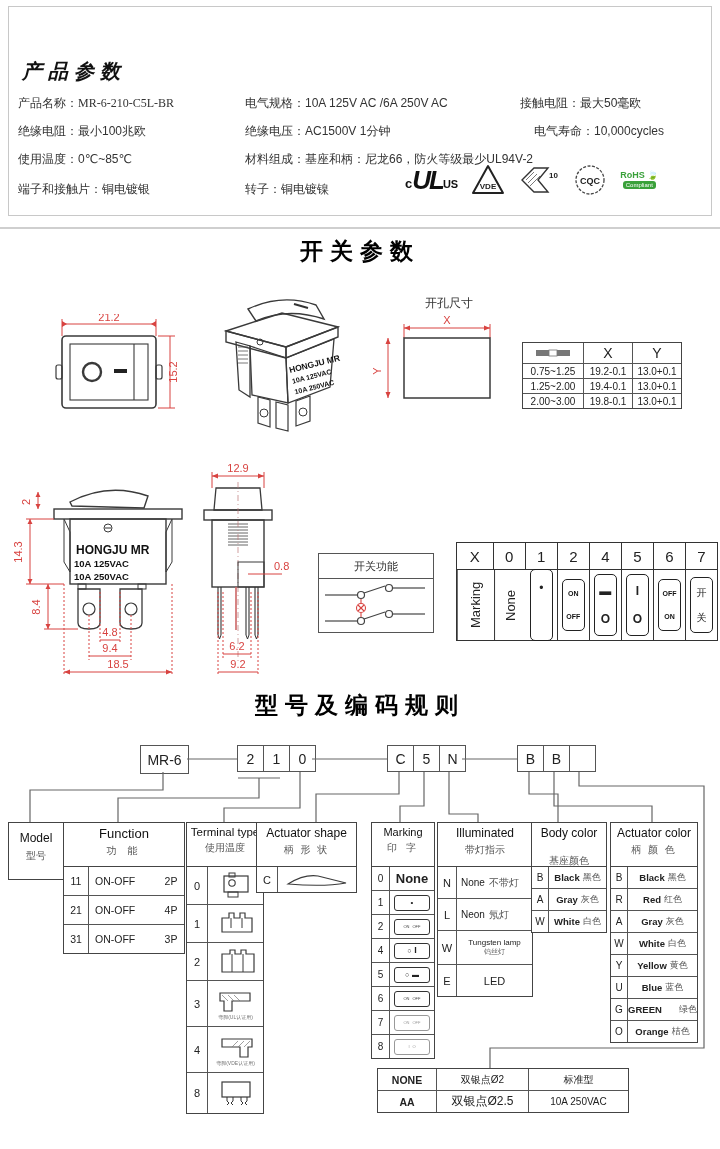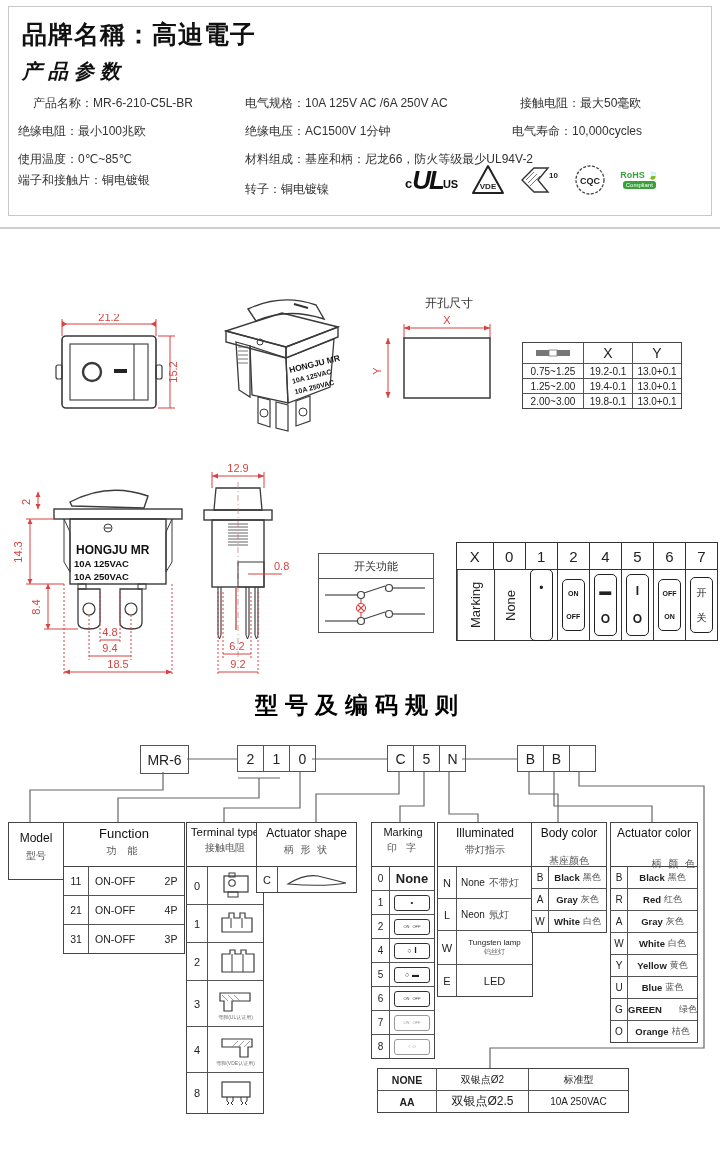--- a/index.html
+++ b/index.html
@@ -64,35 +64,34 @@
   .redtxt{fill:#d84340;font-size:11px;}
   .blk{stroke:#3a3a3a;fill:none;}
   .caption{font-size:5px;color:#777;line-height:1;}
 </style>
 </head>
 <body>
 
 <div id="page">
 
   <div class="abs hdr-box"></div>
-  <div class="abs brand">品牌名稱：高迪電子</div>
   <div class="abs script-title">产品参数</div>
 
-  <div class="abs spec" style="left:33px;top:95px;">产品名称：MR-6-210-C5L-BR</div>
+  <div class="abs spec" style="left:18px;top:95px;font-family:Liberation Serif, serif;">产品名称：MR-6-210-C5L-BR</div>
   <div class="abs spec" style="left:245px;top:95px;">电气规格：10A  125V  AC /6A 250V  AC</div>
   <div class="abs spec" style="left:520px;top:95px;">接触电阻：最大50毫欧</div>
 
   <div class="abs spec" style="left:18px;top:123px;">绝缘电阻：最小100兆欧</div>
   <div class="abs spec" style="left:245px;top:123px;">绝缘电压：AC1500V 1分钟</div>
-  <div class="abs spec" style="left:512px;top:123px;">电气寿命：10,000cycles</div>
+  <div class="abs spec" style="left:534px;top:123px;">电气寿命：10,000cycles</div>
 
   <div class="abs spec" style="left:18px;top:151px;">使用温度：0℃~85℃</div>
   <div class="abs spec" style="left:245px;top:151px;">材料组成：基座和柄：尼龙66，防火等级最少UL94V-2</div>
 
-  <div class="abs spec" style="left:18px;top:172px;">端子和接触片：铜电镀银</div>
+  <div class="abs spec" style="left:18px;top:181px;">端子和接触片：铜电镀银</div>
   <div class="abs spec" style="left:245px;top:181px;">转子：铜电镀镍</div>
 
   <div class="abs logos">
     <div class="ul-mark">
       <span class="ul-c">c</span>
         <span class="ul-ul">UL</span>
         <span class="ul-us">US</span>
     </div>
     <svg width="34" height="32" viewBox="0 0 34 32">
       <path d="M17 2 L32 29 L2 29 Z" fill="none" stroke="#222" stroke-width="2" stroke-linejoin="round"></path>
@@ -108,20 +107,21 @@
       <text x="17" y="21" text-anchor="middle" font-size="9" font-weight="bold" fill="#222">CQC</text>
     </svg>
     <div class="rohs">
       <span class="rohs-top"><span>RoHS</span> 🍃</span>
       <span class="rohs-pill">Compliant</span>
     </div>
   </div>
 
   <div class="abs divider"></div>
 
+  <div class="abs sec-title" style="top:236px;">开关参数</div>
 
   <svg class="abs" style="left:46px;top:314px;" width="140" height="108" viewBox="0 0 140 108">
     <line x1="16" y1="10" x2="110" y2="10" class="redline"></line>
     <path d="M16 7 l5 3 l-5 3 z M110 7 l-5 3 l5 3 z" fill="#d84340" transform="rotate(180 63 10)"></path>
     <line x1="16" y1="5" x2="16" y2="22" class="redline"></line>
       <line x1="110" y1="5" x2="110" y2="22" class="redline"></line>
     <text x="63" y="7" text-anchor="middle" class="redtxt">21.2</text>
     <rect x="16" y="22" width="94" height="72" rx="4" class="blk" stroke-width="1.6"></rect>
     <rect x="10" y="51" width="6" height="14" rx="2" class="blk" stroke-width="1.2"></rect>
     <rect x="110" y="51" width="6" height="14" rx="2" class="blk" stroke-width="1.2"></rect>
@@ -410,21 +410,21 @@
     <div class="row" style="height:28px;font-size:10.5px;">
       <div class="cell" style="width:24px;">31</div>
       <div class="cell" style="flex:1;justify-content:flex-start;padding-left:6px;border-right:none;">ON-OFF</div>
       <div class="cell" style="width:26px;">3P</div>
     </div>
   </div>
 
   <div class="abs tbl" style="left:186px;top:822px;width:76px;">
     <div class="hd" style="height:40px;padding-top:3px;">
       <div class="en" style="font-size:11.5px;">Terminal type</div>
-      <div class="cn" style="margin-top:3px;">接触电阻</div>
+      <div class="cn" style="margin-top:3px;">使用温度</div>
     </div>
     <div class="row" style="height:37px;">
       <div class="cell" style="width:20px;font-size:11px;">0</div>
       <div class="cell" style="flex:1;">
         <svg width="44" height="28" viewBox="0 0 44 28">
           <rect x="10" y="4" width="24" height="16" class="blk" stroke-width="1.2"></rect>
           <rect x="15" y="1" width="6" height="4" class="blk" stroke-width="1"></rect>
           <circle cx="18" cy="11" r="3.2" class="blk" stroke-width="1.1"></circle>
           <rect x="14" y="20" width="10" height="5" class="blk" stroke-width="1"></rect>
         </svg>
@@ -625,21 +625,21 @@
       <div class="cell" style="flex:1;gap:3px;">
           <span style="font-size:9.5px;font-weight:bold;">White</span>
           <span style="font-size:9px;color:#555;">白色</span>
         </div>
     </div>
   </div>
 
   <div class="abs tbl" style="left:610px;top:822px;width:86px;">
     <div class="hd" style="height:40px;padding-top:3px;">
       <div class="en" style="font-size:12px;">Actuator color</div>
-      <div class="cn" style="margin-top:17px;letter-spacing:2px;text-align:right;">柄 颜 色</div>
+      <div class="cn" style="margin-top:3px;letter-spacing:2px;">柄 颜 色</div>
     </div>
     <div class="row" style="height:21px;">
       <div class="cell" style="width:16px;font-size:10px;">B</div>
       <div class="cell" style="flex:1;gap:3px;">
           <span style="font-size:9.5px;font-weight:bold;">Black</span>
           <span style="font-size:9px;color:#555;">黑色</span>
         </div>
     </div>
     <div class="row" style="height:21px;">
       <div class="cell" style="width:16px;font-size:10px;">R</div>

